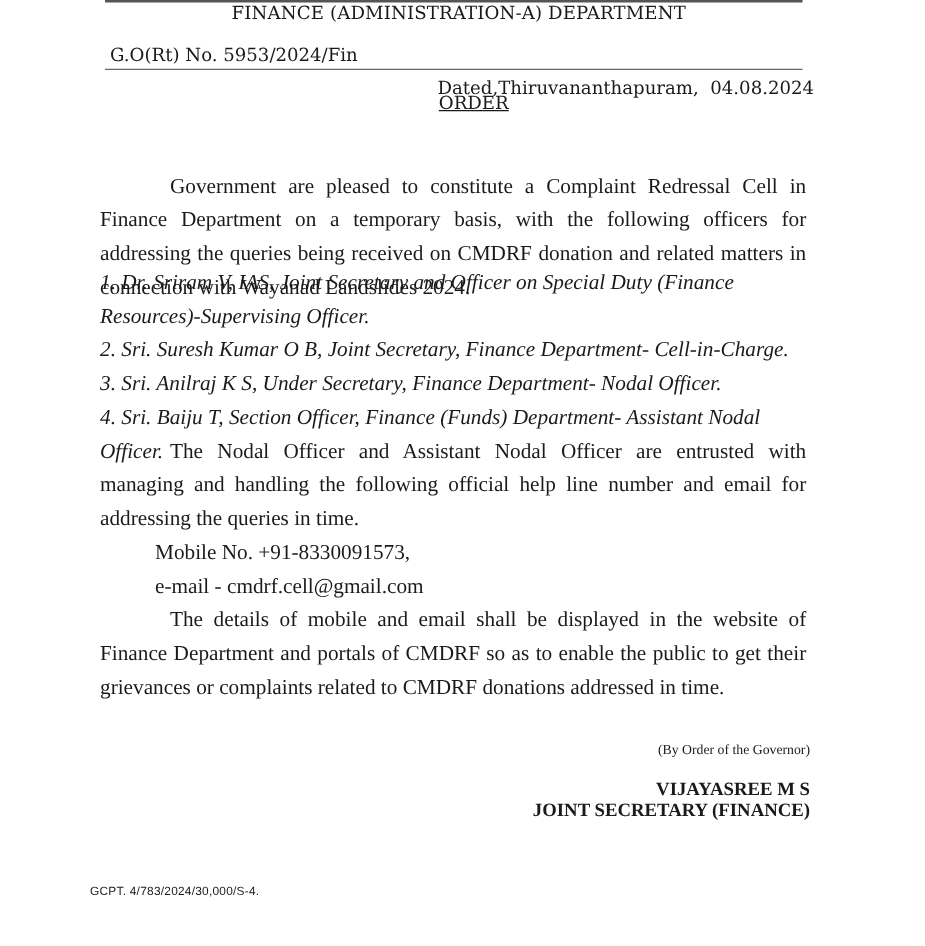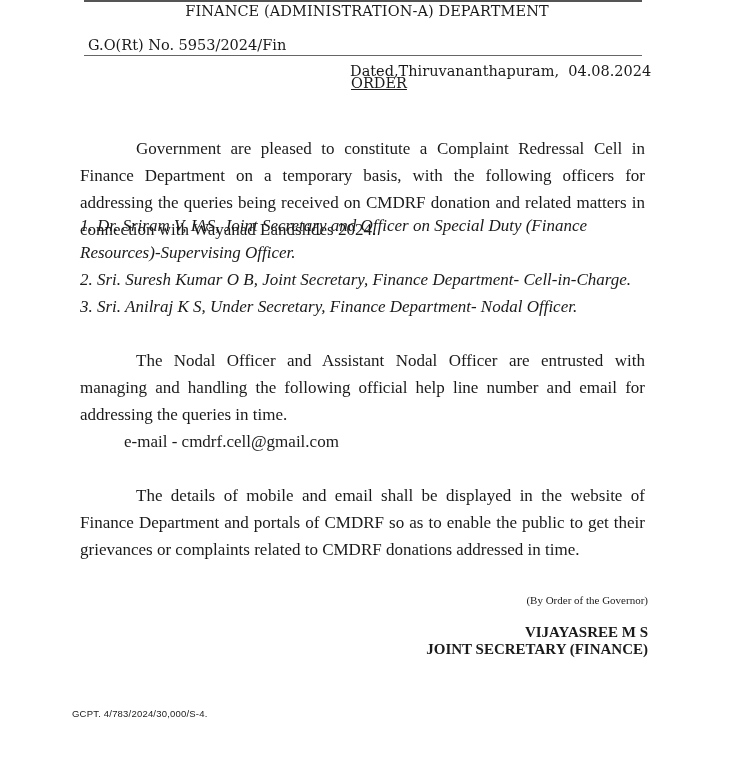--- a/index.html
+++ b/index.html
@@ -123,27 +123,29 @@
 <div class="order-title">ORDER</div>
 
 <div class="body-text p1">
   <p class="para indent">Government are pleased to constitute a Complaint Redressal Cell in Finance Department on a temporary basis, with the following officers for addressing the queries being received on CMDRF  donation and related matters in connection with Wayanad Landslides 2024.</p>
 </div>
 
 <div class="body-text p-list">
   <p class="list-item">1. Dr. Sriram V, IAS, Joint Secretary and Officer on Special Duty (Finance Resources)-Supervising Officer.</p>
   <p class="list-item">2. Sri. Suresh Kumar O B, Joint Secretary, Finance Department- Cell-in-Charge.</p>
   <p class="list-item">3. Sri. Anilraj K S, Under Secretary, Finance Department- Nodal Officer.</p>
+  <p class="list-item">4. Sri. Baiju T, Section Officer, Finance (Funds) Department- Assistant Nodal Officer.</p>
 </div>
 
 <div class="body-text p2">
   <p class="para indent">The Nodal Officer and Assistant Nodal Officer are entrusted with managing and handling the following official help line number and email for addressing the queries in time.</p>
 </div>
 
 <div class="body-text p-contact">
+  <p class="contact">Mobile No. +91-8330091573,</p>
   <p class="contact">e-mail  - cmdrf.cell@gmail.com</p>
 </div>
 
 <div class="body-text p3">
   <p class="para indent">The details of mobile and email shall be displayed in the website of Finance Department and portals of CMDRF so as to enable the public to get their grievances or complaints related to CMDRF donations addressed in time.</p>
 </div>
 
 <div class="sign-order">(By Order of the Governor)</div>
 <div class="sign-name">VIJAYASREE M S</div>
 <div class="sign-desig">JOINT SECRETARY (FINANCE)</div>

